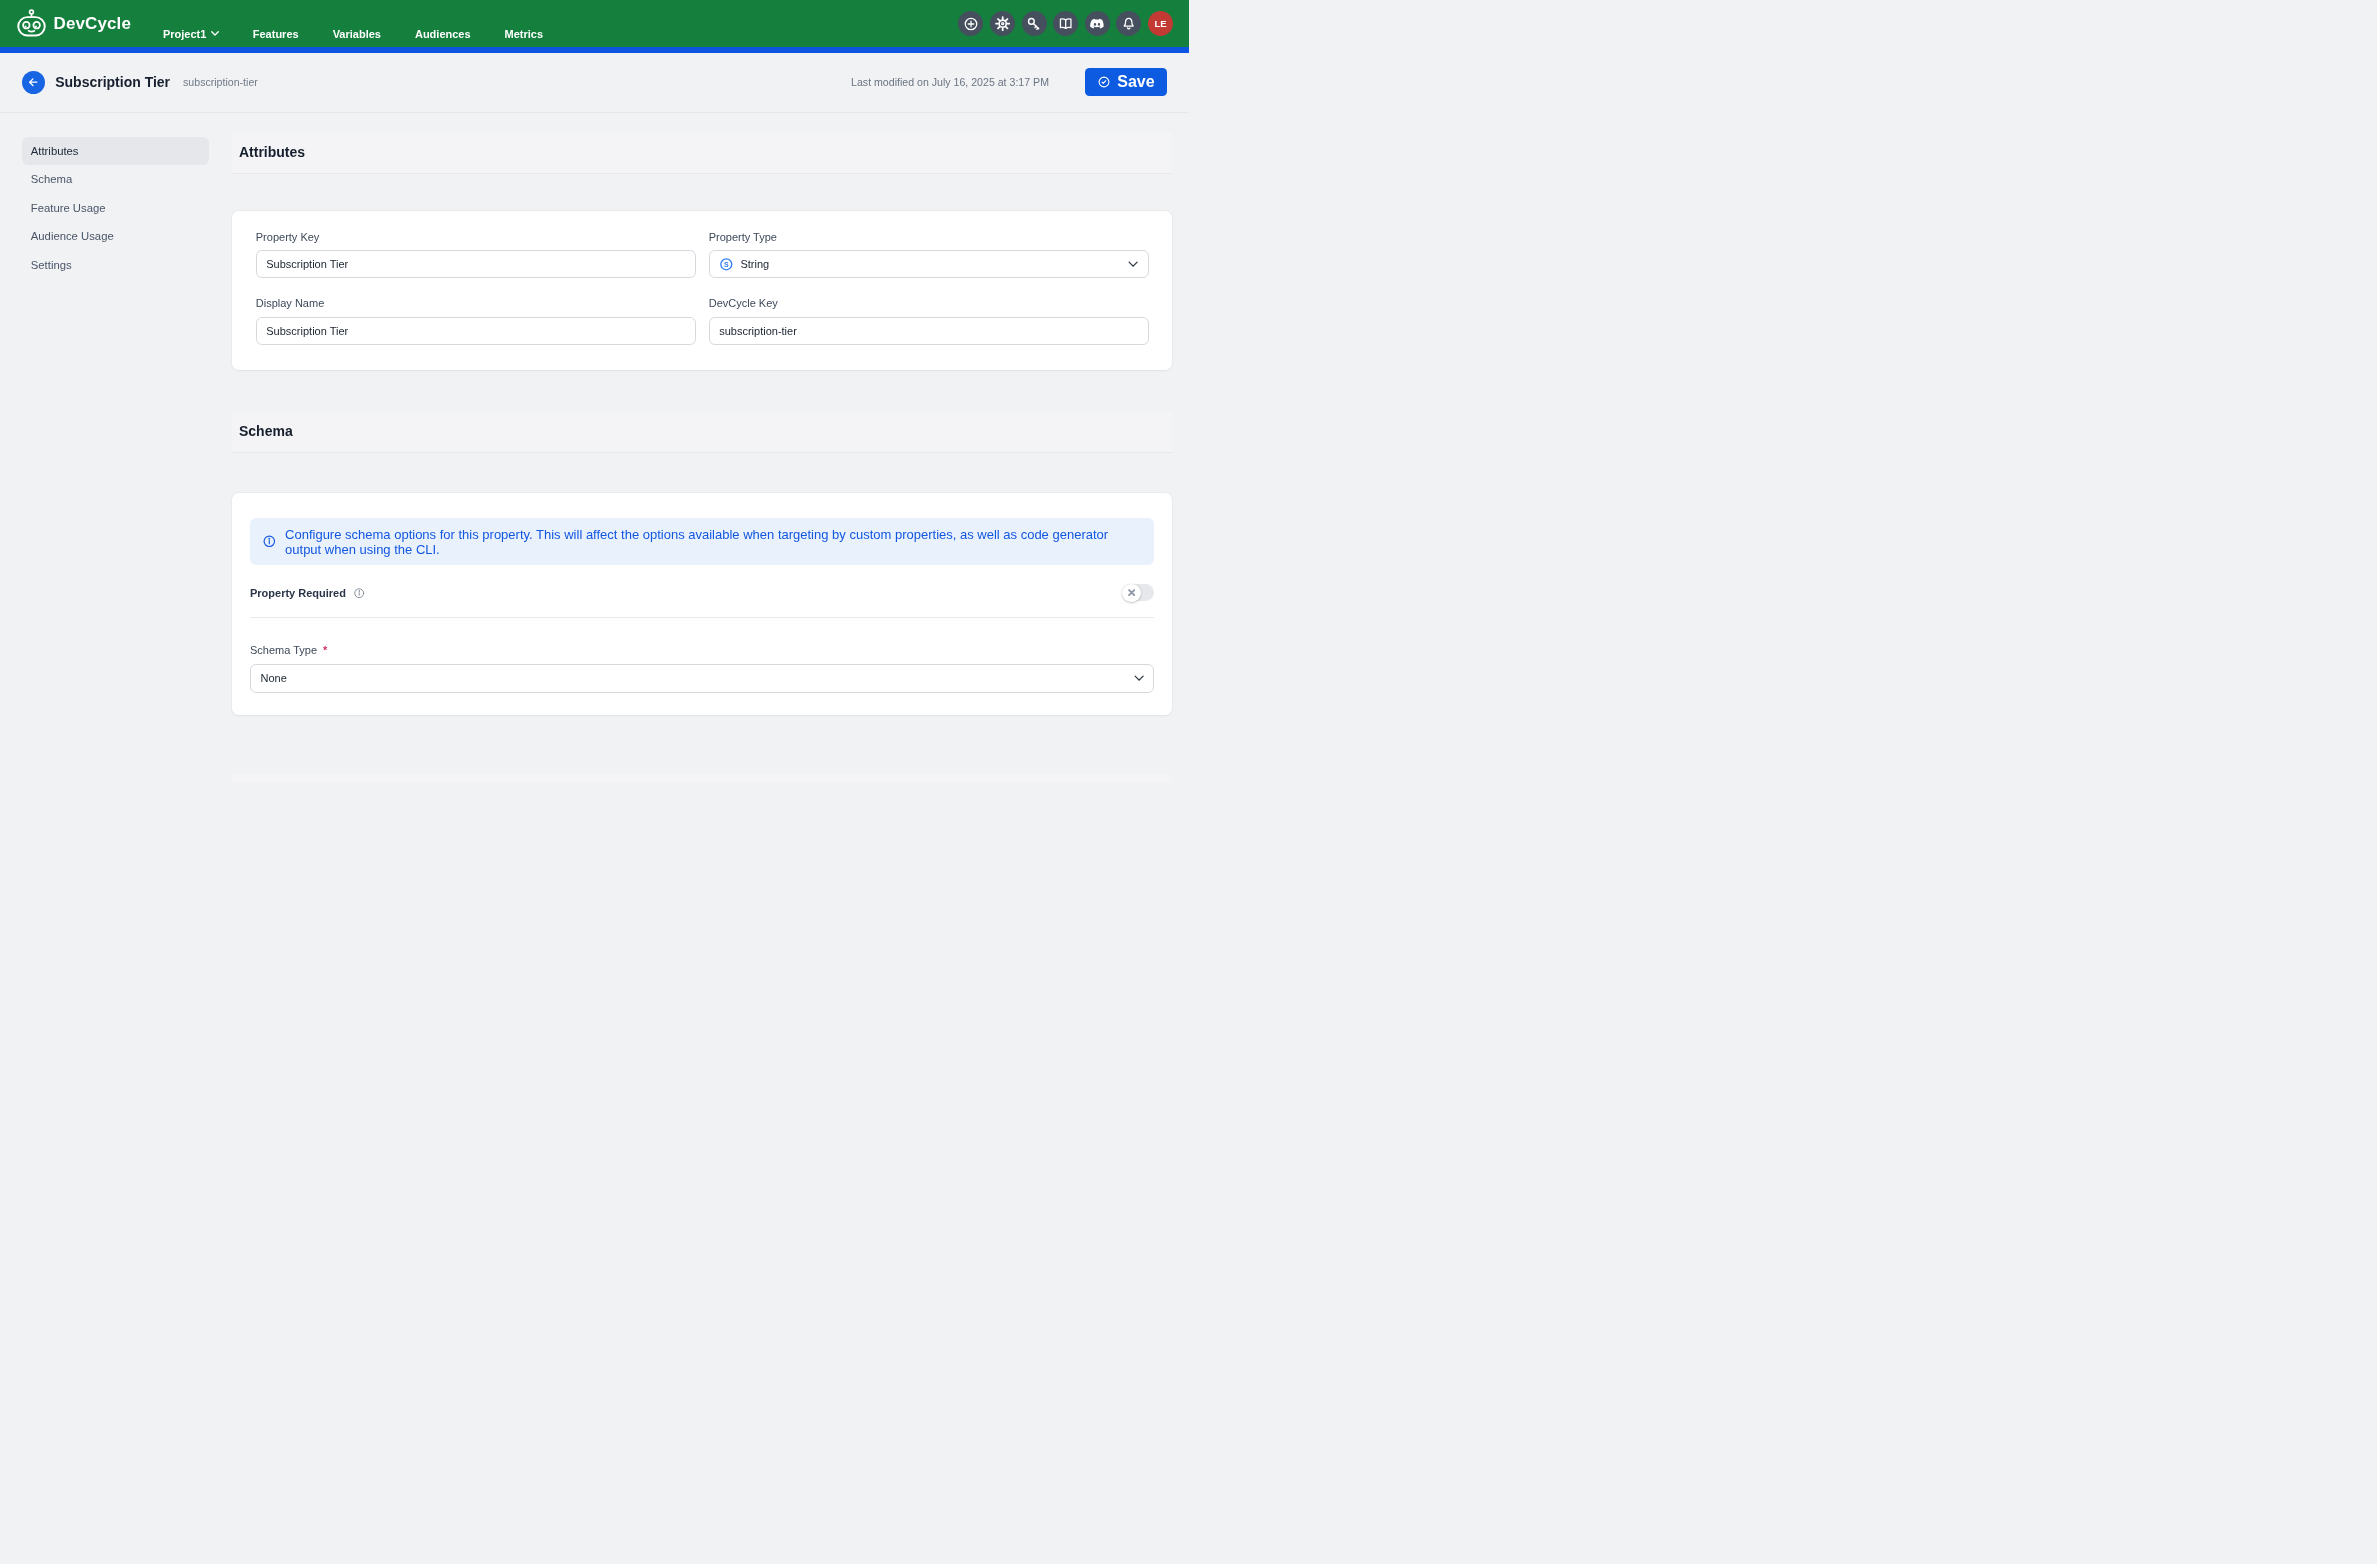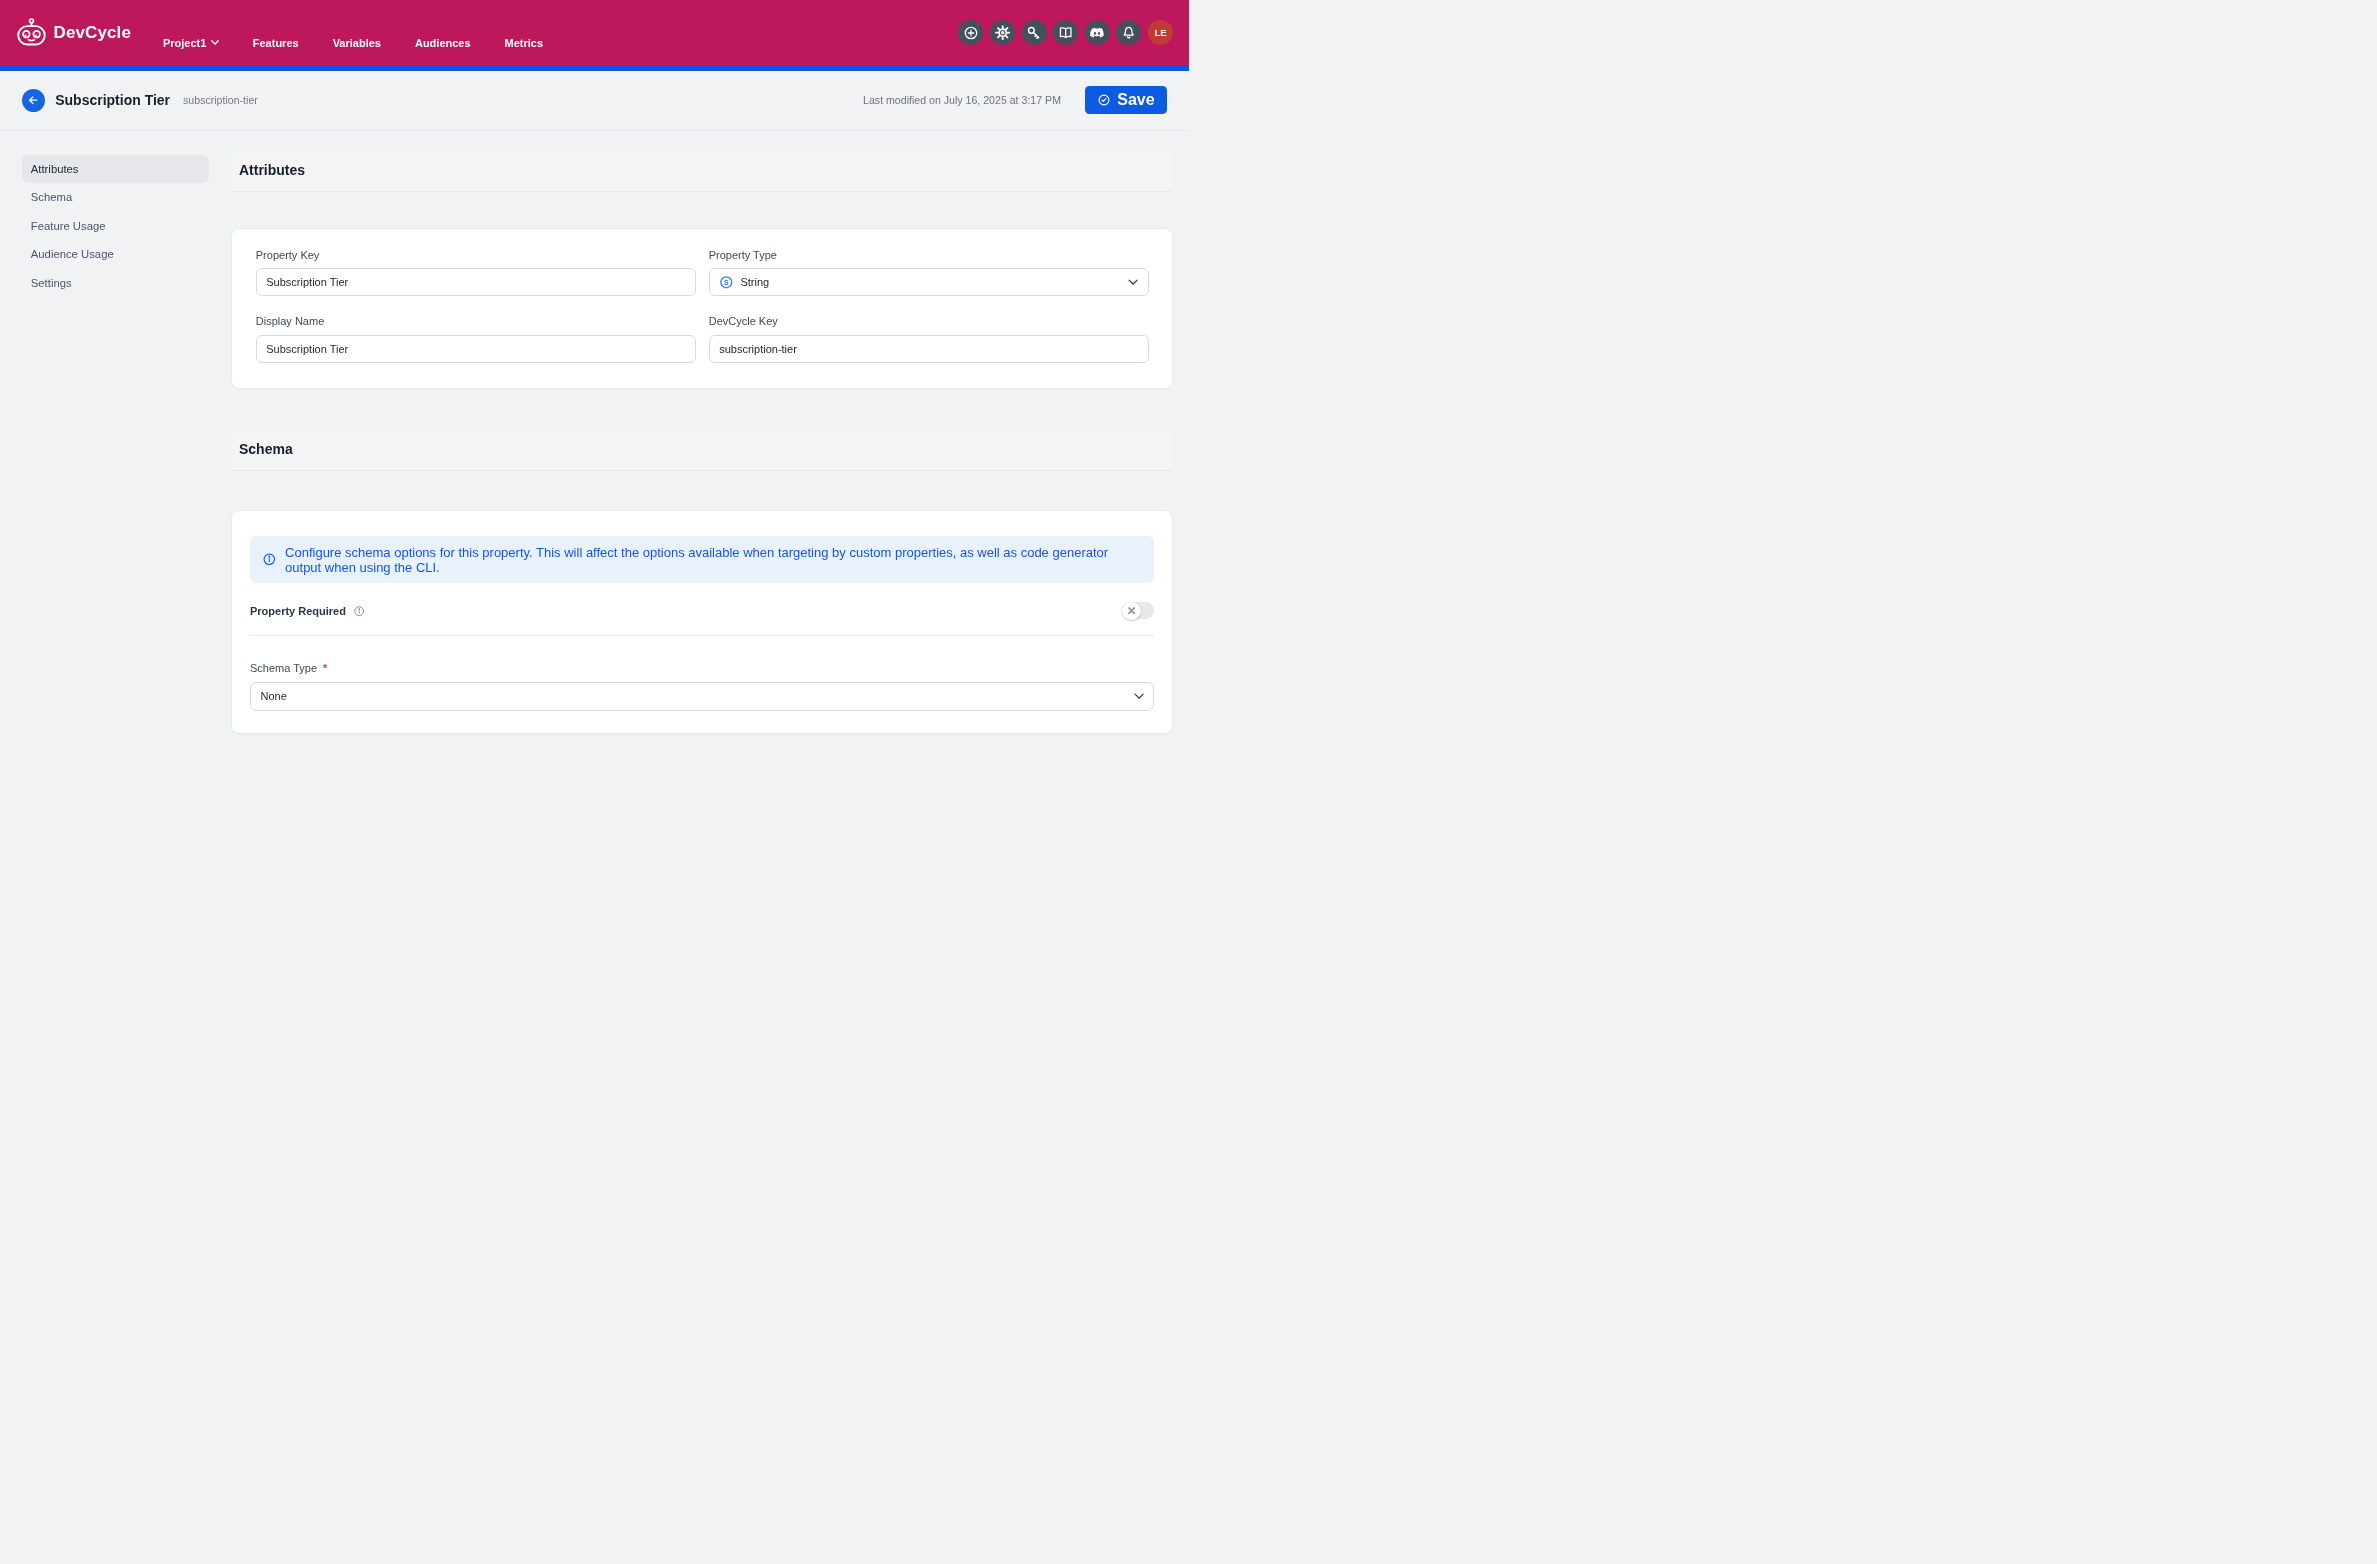--- a/index.html
+++ b/index.html
@@ -6,21 +6,21 @@
   html,body { width:1189px; }
   body {
     height:782px; overflow:hidden;
     background:#f1f2f4;
     font-family:"Liberation Sans", sans-serif;
     color:#1a2433;
   }
 
   
   .topbar {
-    height:65px; background:#be185d;
+    height:47px; background:#15803d;
     display:flex; align-items:center; padding:1px 16px;
   }
   .brand { display:flex; align-items:center; gap:6.6px; color:#fff; }
   .brand-name { font-size:17px; font-weight:700; letter-spacing:0.1px; }
   .topnav { display:flex; align-items:center; gap:34px; margin-left:32px; }
   .topnav-item {
     color:#fff; font-size:11px; font-weight:600; cursor:pointer;
     display:flex; align-items:center; gap:4.4px; white-space:nowrap;margin-top:20px;
   }
   .top-actions { margin-left:auto; display:flex; align-items:center; gap:6.6px; }
@@ -39,21 +39,21 @@
   .page-header {
     display:flex; align-items:center; padding:15.4px 22px 15.4px 22px;
     border-bottom:0.7px solid #e4e6e9; background:#f1f2f4;
   }
   .back-btn {
     width:23px; height:23px; border-radius:50%; background:#1865e3; border:none;
     display:flex; align-items:center; justify-content:center; cursor:pointer; flex:0 0 auto;
   }
   .page-title { font-size:14px; font-weight:700; color:#17202e; margin-left:10.2px; }
   .page-key { font-size:10.6px; color:#707a88; margin-left:13px; }
-  .header-right { margin-left:auto; display:flex; align-items:center; gap:24px; }
+  .header-right { margin-left:auto; display:flex; align-items:center; gap:36px; }
   .last-modified { font-size:10.6px; color:#6a7483; }
   .save-btn {
     background:#0d5be0; color:#fff; border:none; border-radius:4.4px;
     height:28px; padding:0 12.4px; font-size:16px; font-weight:600; cursor:pointer;
     display:flex; align-items:center; gap:5.9px; font-family:inherit;
   }
 
   
   .content { display:flex; align-items:flex-start; }
   .sidebar { width:187px; margin:24px 0 0 22px; flex:0 0 auto; }

